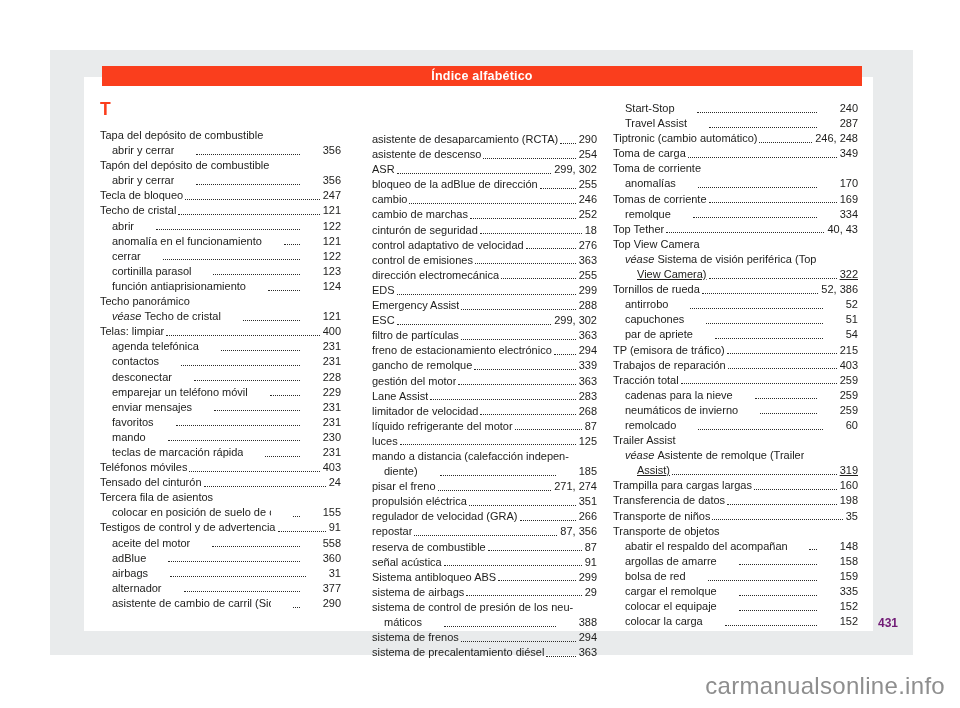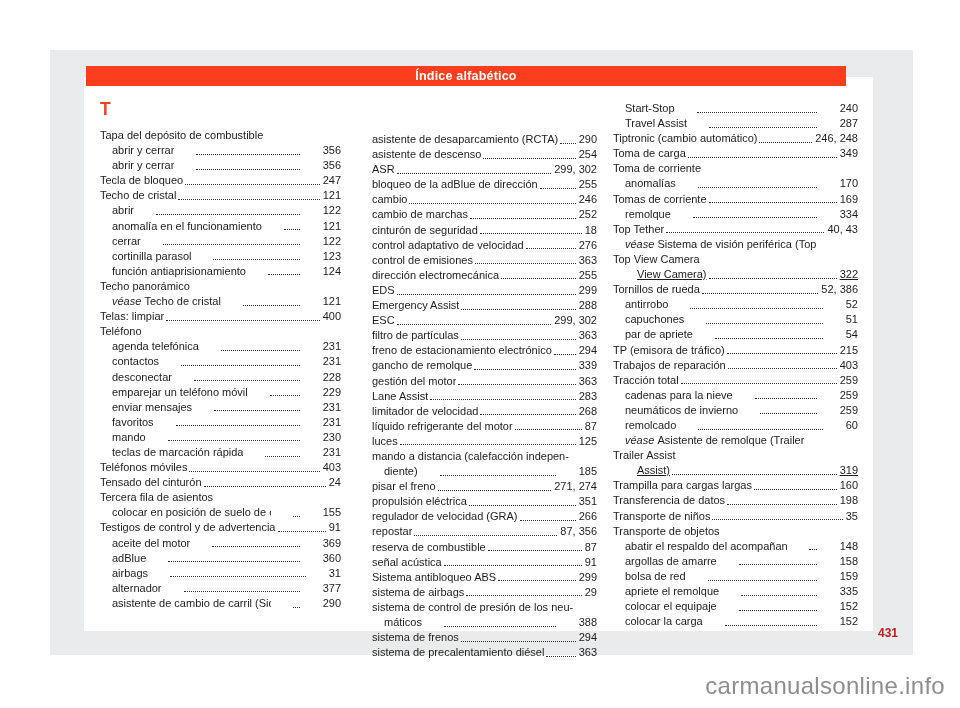--- a/index.html
+++ b/index.html
@@ -11,21 +11,21 @@
   }
   .page-bg {
     position:absolute; left:50px; top:50px; width:863px; height:605px;
     background:#e9ebec;
   }
   .content-box {
     position:absolute; left:34px; top:27px; width:789px; height:554px;
     background:#ffffff;
   }
   .title-bar {
-    position:absolute; left:36px; top:16px; width:760px; height:20px;
+    position:absolute; left:52px; top:16px; width:760px; height:20px;
     background:#fa3e1d; z-index:3;
     display:flex; align-items:center; justify-content:center;
   }
   .title-bar span {
     color:#ffffff; font-size:12.5px; font-weight:700; letter-spacing:.2px;
     line-height:20px;
   }
   .cols {
     position:absolute; left:16px; top:24px; display:flex;
     font-size:11px;
@@ -44,21 +44,21 @@
   .lbl  { flex:0 1 auto; overflow:hidden; }
   .lbl em { font-style:italic; }
   .dots {
     flex:1 1 8px; min-width:5px; align-self:flex-end;
     border-bottom:1.6px dotted #2b2b29;
     margin:0 3px 3.5px 2px;
   }
   .pg { flex:0 0 auto; }
   .page-num {
     position:absolute; right:15px; top:566px;
-    font-size:12px; font-weight:700; color:#b91c1c;margin-top:10px;
+    font-size:12px; font-weight:700; color:#701a75;
   }
   .watermark {
     position:absolute; right:15px; top:672px;
     font-size:24px; color:#8e8e8e; letter-spacing:.3px;
   }
 </style>
 </head>
 <body>
 
 <div class="canvas">
@@ -74,20 +74,23 @@
           <div class="letter">T</div>
           <div class="entries">
               <div class="row">
                 <span class="lbl">Tapa del depósito de combustible</span>
               </div>
               <div class="row ind1">
                 <span class="lbl">abrir y cerrar</span>
                 <span class="dots"></span>
                 <span class="pg">356</span>
               </div>
+              <div class="row">
+                <span class="lbl">Tapón del depósito de combustible</span>
+              </div>
               <div class="row ind1">
                 <span class="lbl">abrir y cerrar</span>
                 <span class="dots"></span>
                 <span class="pg">356</span>
               </div>
               <div class="row">
                 <span class="lbl">Tecla de bloqueo</span>
                 <span class="dots"></span>
                 <span class="pg">247</span>
               </div>
@@ -127,23 +130,20 @@
               <div class="row ind1">
                 <span class="lbl"><em>véase </em>Techo de cristal</span>
                 <span class="dots"></span>
                 <span class="pg">121</span>
               </div>
               <div class="row">
                 <span class="lbl">Telas: limpiar</span>
                 <span class="dots"></span>
                 <span class="pg">400</span>
               </div>
-              <div class="row">
-                <span class="lbl">Teléfono</span>
-              </div>
               <div class="row ind1">
                 <span class="lbl">agenda telefónica</span>
                 <span class="dots"></span>
                 <span class="pg">231</span>
               </div>
               <div class="row ind1">
                 <span class="lbl">contactos</span>
                 <span class="dots"></span>
                 <span class="pg">231</span>
               </div>
@@ -196,21 +196,21 @@
                 <span class="pg">155</span>
               </div>
               <div class="row">
                 <span class="lbl">Testigos de control y de advertencia</span>
                 <span class="dots"></span>
                 <span class="pg">91</span>
               </div>
               <div class="row ind1">
                 <span class="lbl">aceite del motor</span>
                 <span class="dots"></span>
-                <span class="pg">369</span>
+                <span class="pg">558</span>
               </div>
               <div class="row ind1">
                 <span class="lbl">adBlue</span>
                 <span class="dots"></span>
                 <span class="pg">360</span>
               </div>
               <div class="row ind1">
                 <span class="lbl">airbags</span>
                 <span class="dots"></span>
                 <span class="pg">31</span>
@@ -440,25 +440,25 @@
               <div class="row ind1">
                 <span class="lbl">remolque</span>
                 <span class="dots"></span>
                 <span class="pg">334</span>
               </div>
               <div class="row">
                 <span class="lbl">Top Tether</span>
                 <span class="dots"></span>
                 <span class="pg">40, 43</span>
               </div>
+              <div class="row">
+                <span class="lbl">Top View Camera</span>
+              </div>
               <div class="row ind1">
                 <span class="lbl"><em>véase </em>Sistema de visión periférica (Top</span>
-              </div>
-              <div class="row">
-                <span class="lbl">Top View Camera</span>
               </div>
               <div class="row ind2">
                 <span class="lbl">View Camera)</span>
                 <span class="dots"></span>
                 <span class="pg">322</span>
               </div>
               <div class="row">
                 <span class="lbl">Tornillos de rueda</span>
                 <span class="dots"></span>
                 <span class="pg">52, 386</span>
@@ -501,25 +501,25 @@
               <div class="row ind1">
                 <span class="lbl">neumáticos de invierno</span>
                 <span class="dots"></span>
                 <span class="pg">259</span>
               </div>
               <div class="row ind1">
                 <span class="lbl">remolcado</span>
                 <span class="dots"></span>
                 <span class="pg">60</span>
               </div>
+              <div class="row">
+                <span class="lbl">Trailer Assist</span>
+              </div>
               <div class="row ind1">
                 <span class="lbl"><em>véase </em>Asistente de remolque (Trailer</span>
-              </div>
-              <div class="row">
-                <span class="lbl">Trailer Assist</span>
               </div>
               <div class="row ind2">
                 <span class="lbl">Assist)</span>
                 <span class="dots"></span>
                 <span class="pg">319</span>
               </div>
               <div class="row">
                 <span class="lbl">Trampilla para cargas largas</span>
                 <span class="dots"></span>
                 <span class="pg">160</span>
@@ -546,21 +546,21 @@
                 <span class="lbl">argollas de amarre</span>
                 <span class="dots"></span>
                 <span class="pg">158</span>
               </div>
               <div class="row ind1">
                 <span class="lbl">bolsa de red</span>
                 <span class="dots"></span>
                 <span class="pg">159</span>
               </div>
               <div class="row ind1">
-                <span class="lbl">apriete el remolque</span>
+                <span class="lbl">cargar el remolque</span>
                 <span class="dots"></span>
                 <span class="pg">335</span>
               </div>
               <div class="row ind1">
                 <span class="lbl">colocar el equipaje</span>
                 <span class="dots"></span>
                 <span class="pg">152</span>
               </div>
               <div class="row ind1">
                 <span class="lbl">colocar la carga</span>

